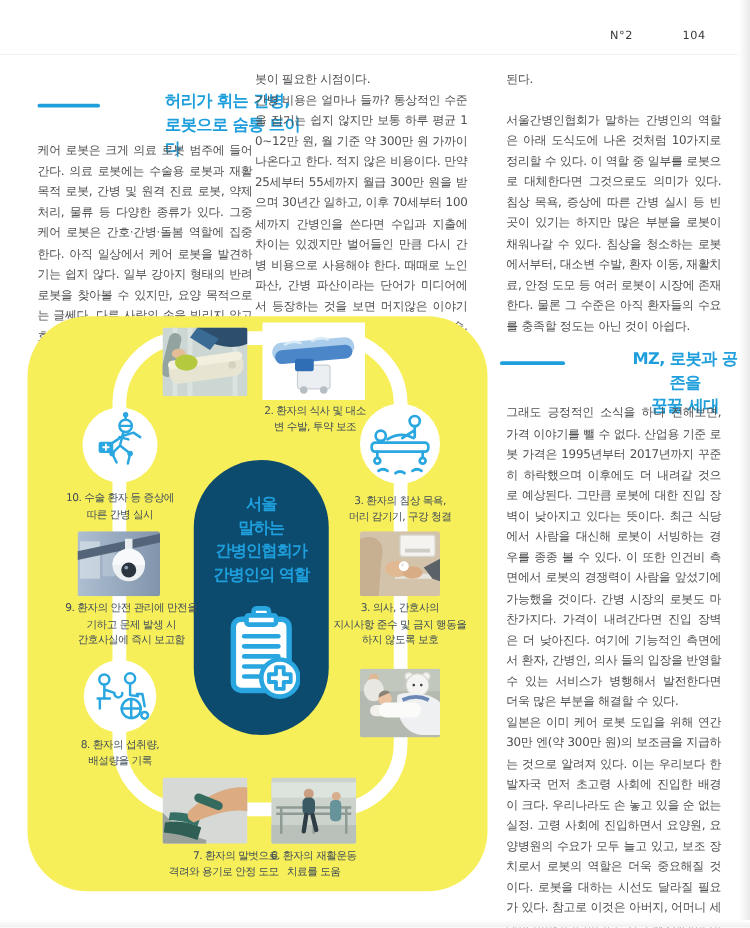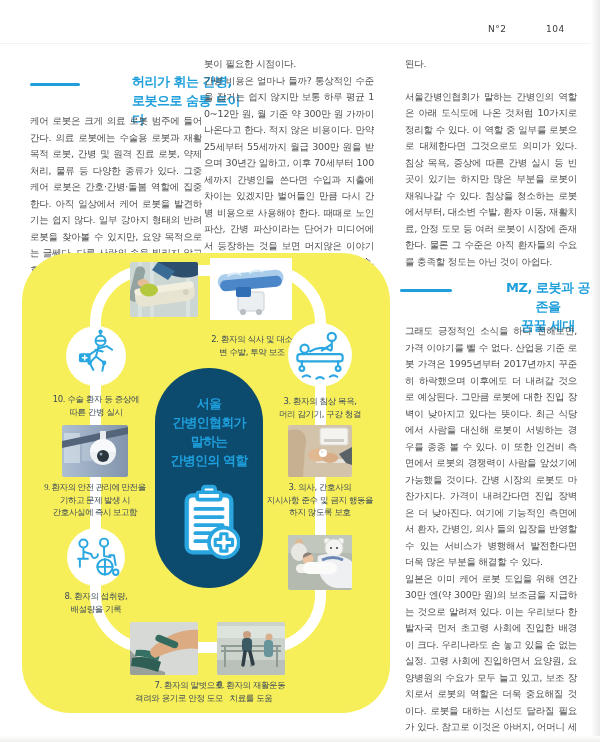--- a/index.html
+++ b/index.html
@@ -67,22 +67,22 @@
   <p style="margin-bottom:0;">그래도 긍정적인 소식을 하나 전해보면, 가격 이야기를 뺄 수 없다. 산업용 기준 로봇 가격은 1995년부터 2017년까지 꾸준히 하락했으며 이후에도 더 내려갈 것으로 예상된다. 그만큼 로봇에 대한 진입 장벽이 낮아지고 있다는 뜻이다. 최근 식당에서 사람을 대신해 로봇이 서빙하는 경우를 종종 볼 수 있다. 이 또한 인건비 측면에서 로봇의 경쟁력이 사람을 앞섰기에 가능했을 것이다. 간병 시장의 로봇도 마찬가지다. 가격이 내려간다면 진입 장벽은 더 낮아진다. 여기에 기능적인 측면에서 환자, 간병인, 의사 들의 입장을 반영할 수 있는 서비스가 병행해서 발전한다면 더욱 많은 부분을 해결할 수 있다.</p>
   <p>일본은 이미 케어 로봇 도입을 위해 연간 30만 엔(약 300만 원)의 보조금을 지급하는 것으로 알려져 있다. 이는 우리보다 한 발자국 먼저 초고령 사회에 진입한 배경이 크다. 우리나라도 손 놓고 있을 순 없는 실정. 고령 사회에 진입하면서 요양원, 요양병원의 수요가 모두 늘고 있고, 보조 장치로서 로봇의 역할은 더욱 중요해질 것이다. 로봇을 대하는 시선도 달라질 필요가 있다. 참고로 이것은 아버지, 어머니 세대의 이야기가 아니다. 지금 MZ세대의 연령대는 1981~2012년생. 이 중 가장 젊은 2012년생의 50년 후는 60세가 넘는 나이다. 로봇이 간병 시장에 자리 잡을 즈음, 즉 생산가능인구 한 명당 노인 한 명을 부양해야 하는 때는 MZ세대가 고령이 됐을 때의 이야기다. 편안한 노후를 즐기고 싶다면 하루라도 빨리 로봇 기술의 진척을 꿈꿔야 할 것이다.</p>
 </div>
 
 <div class="abs diagram">
   <div class="ring"></div>
 
   <div class="center-pill">
     <div class="center-title">
       <div>서울</div>
+      <div>말하는</div>
       <div>간병인협회가</div>
-      <div>말하는</div>
       <div>간병인의 역할</div>
     </div>
     <div class="center-icon">
       <svg width="62" height="76" viewBox="0 0 100 122">
         <rect x="14" y="18" width="72" height="92" rx="10" fill="#fff" stroke="#29a5e0" stroke-width="7"></rect>
         <rect x="40" y="4" width="20" height="12" rx="4" fill="#fff" stroke="#29a5e0" stroke-width="6"></rect>
         <rect x="31" y="13" width="38" height="12" rx="3" fill="#fff" stroke="#29a5e0" stroke-width="6"></rect>
         <g stroke="#29a5e0" stroke-width="6" stroke-linecap="round">
           <line x1="28" y1="40" x2="72" y2="40"></line>
           <line x1="28" y1="53" x2="72" y2="53"></line>
@@ -120,21 +120,21 @@
       <g transform="rotate(-5 37 22)">
         <rect x="4" y="10" width="66" height="15" rx="7.5" fill="#a9cdea"></rect>
         <rect x="6" y="16" width="62" height="11" rx="5.5" fill="#4a86c8"></rect>
         <path d="M14 12 q8 -4 14 0 M36 11 q8 -4 14 0" stroke="#dcecf7" stroke-width="2" fill="none"></path>
       </g>
       <rect x="22" y="25" width="15" height="10" rx="2" fill="#2f6db5"></rect>
       <circle cx="29" cy="50" r="3" fill="#b7bec4"></circle>
       <circle cx="45" cy="50" r="3" fill="#b7bec4"></circle>
     </svg>
   </div>
-  <div class="cap" style="left:172px;top:80px;width:116px;">
+  <div class="cap" style="left:172px;top:70px;width:116px;">
     <div>2. 환자의 식사 및 대소</div>
     <div>변 수발, 투약 보조</div>
   </div>
 
   <div class="d-item circle" style="left:266px;top:70px;width:64px;height:64px;">
     <svg width="58" height="58" viewBox="0 0 64 64">
       <g stroke="#2aa7e0" stroke-width="2.4" fill="none" stroke-linecap="round" stroke-linejoin="round">
         <circle cx="45" cy="12" r="4.5"></circle>
         <path d="M45 17 v9 M45 20 l-11 7"></path>
         <circle cx="15" cy="25" r="4.5"></circle>
@@ -256,21 +256,21 @@
       <rect x="2" y="8" width="16" height="30" fill="#d8e2ea" opacity="0.65"></rect>
       <rect x="20" y="12" width="10" height="24" fill="#c4d2de" opacity="0.5"></rect>
       <path d="M0 16 L66 2 L66 9 L0 23 Z" fill="#54657a"></path>
       <rect x="38" y="6" width="6" height="12" fill="#e8ecef"></rect>
       <circle cx="41" cy="27" r="13" fill="#eef1f3"></circle>
       <path d="M28 27 a13 13 0 0 1 26 0 z" fill="#f7f9fa"></path>
       <circle cx="41" cy="31" r="6" fill="#2b3540"></circle>
       <circle cx="39" cy="29" r="1.5" fill="#8fa3b5"></circle>
     </svg>
   </div>
-  <div class="cap" style="left:3px;top:228px;width:140px;font-family:Liberation Serif, serif;">
+  <div class="cap" style="left:13px;top:228px;width:140px;">
     <div>9. 환자의 안전 관리에 만전을</div>
     <div>기하고 문제 발생 시</div>
     <div>간호사실에 즉시 보고함</div>
   </div>
 
   <div class="d-item circle" style="left:44px;top:73px;width:60px;height:60px;">
     <svg width="54" height="54" viewBox="0 0 60 60">
       <g stroke="#2aa7e0" stroke-width="2.2" fill="none" stroke-linecap="round" stroke-linejoin="round">
         <circle cx="35" cy="13" r="5.5"></circle>
         <path d="M30.5 13 h10 M35 7.5 v-3"></path>

